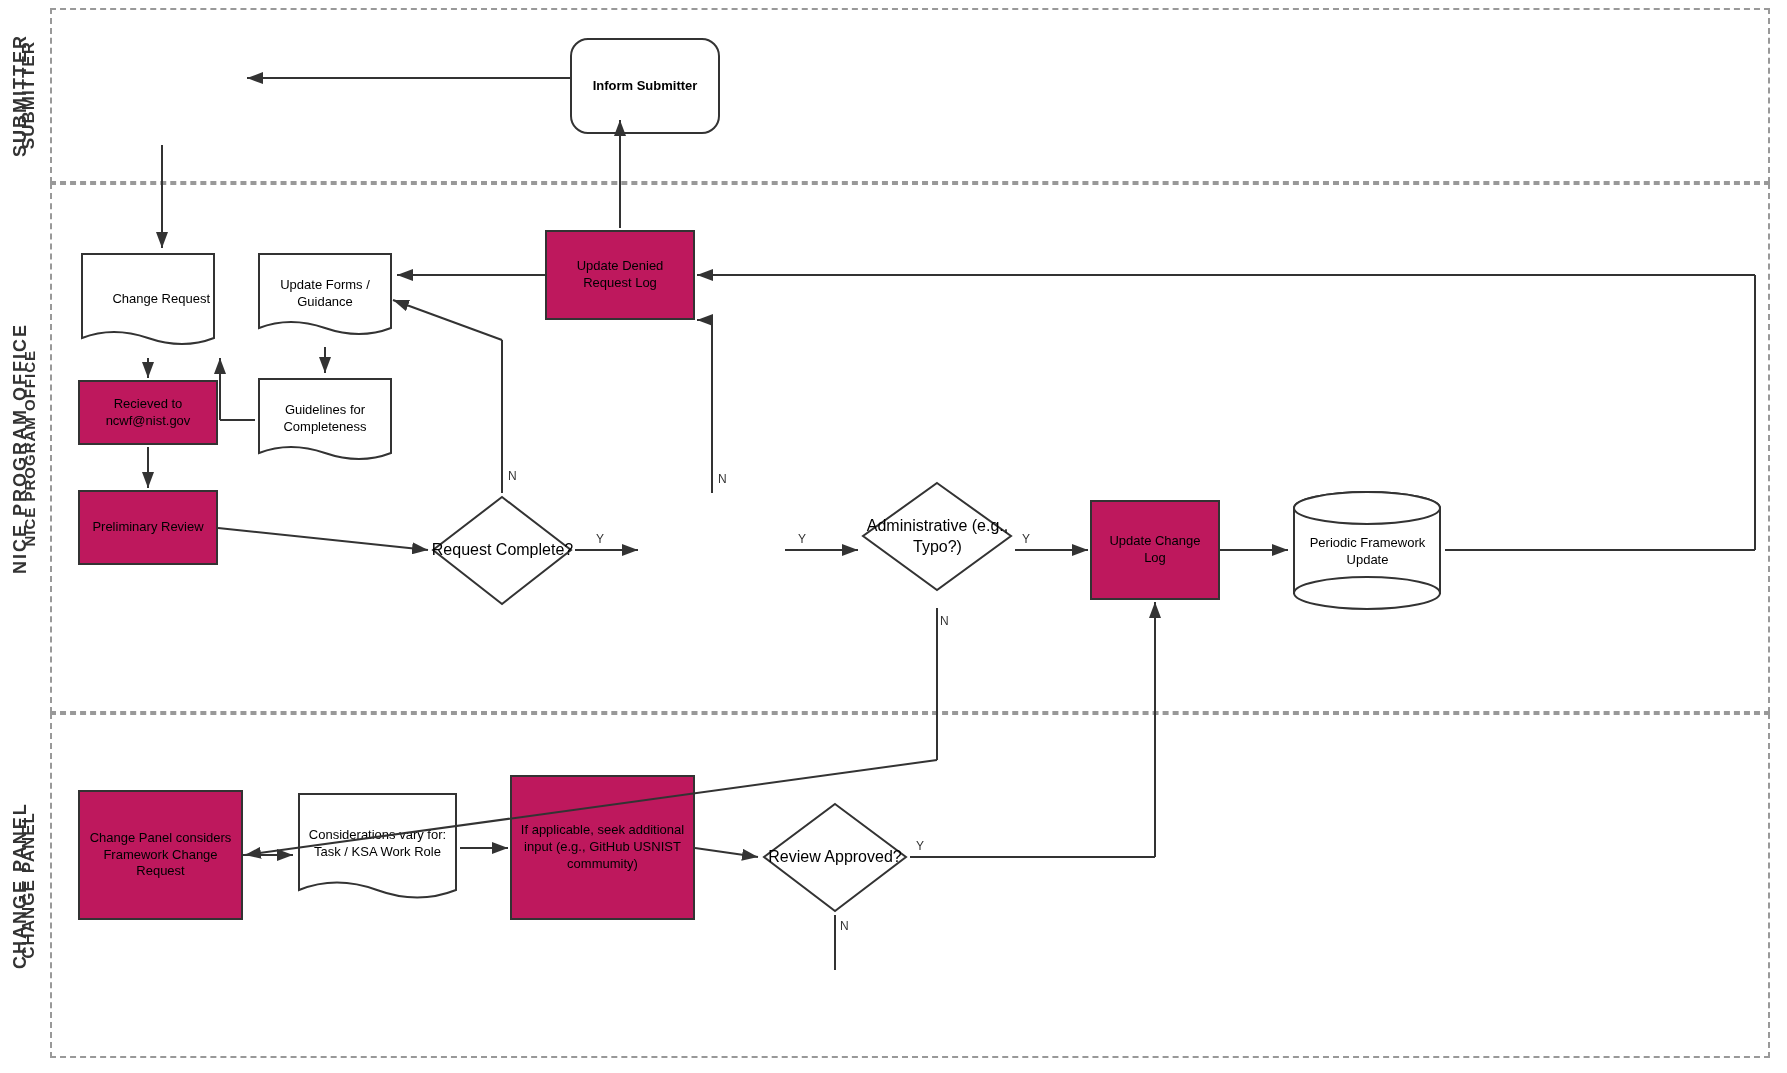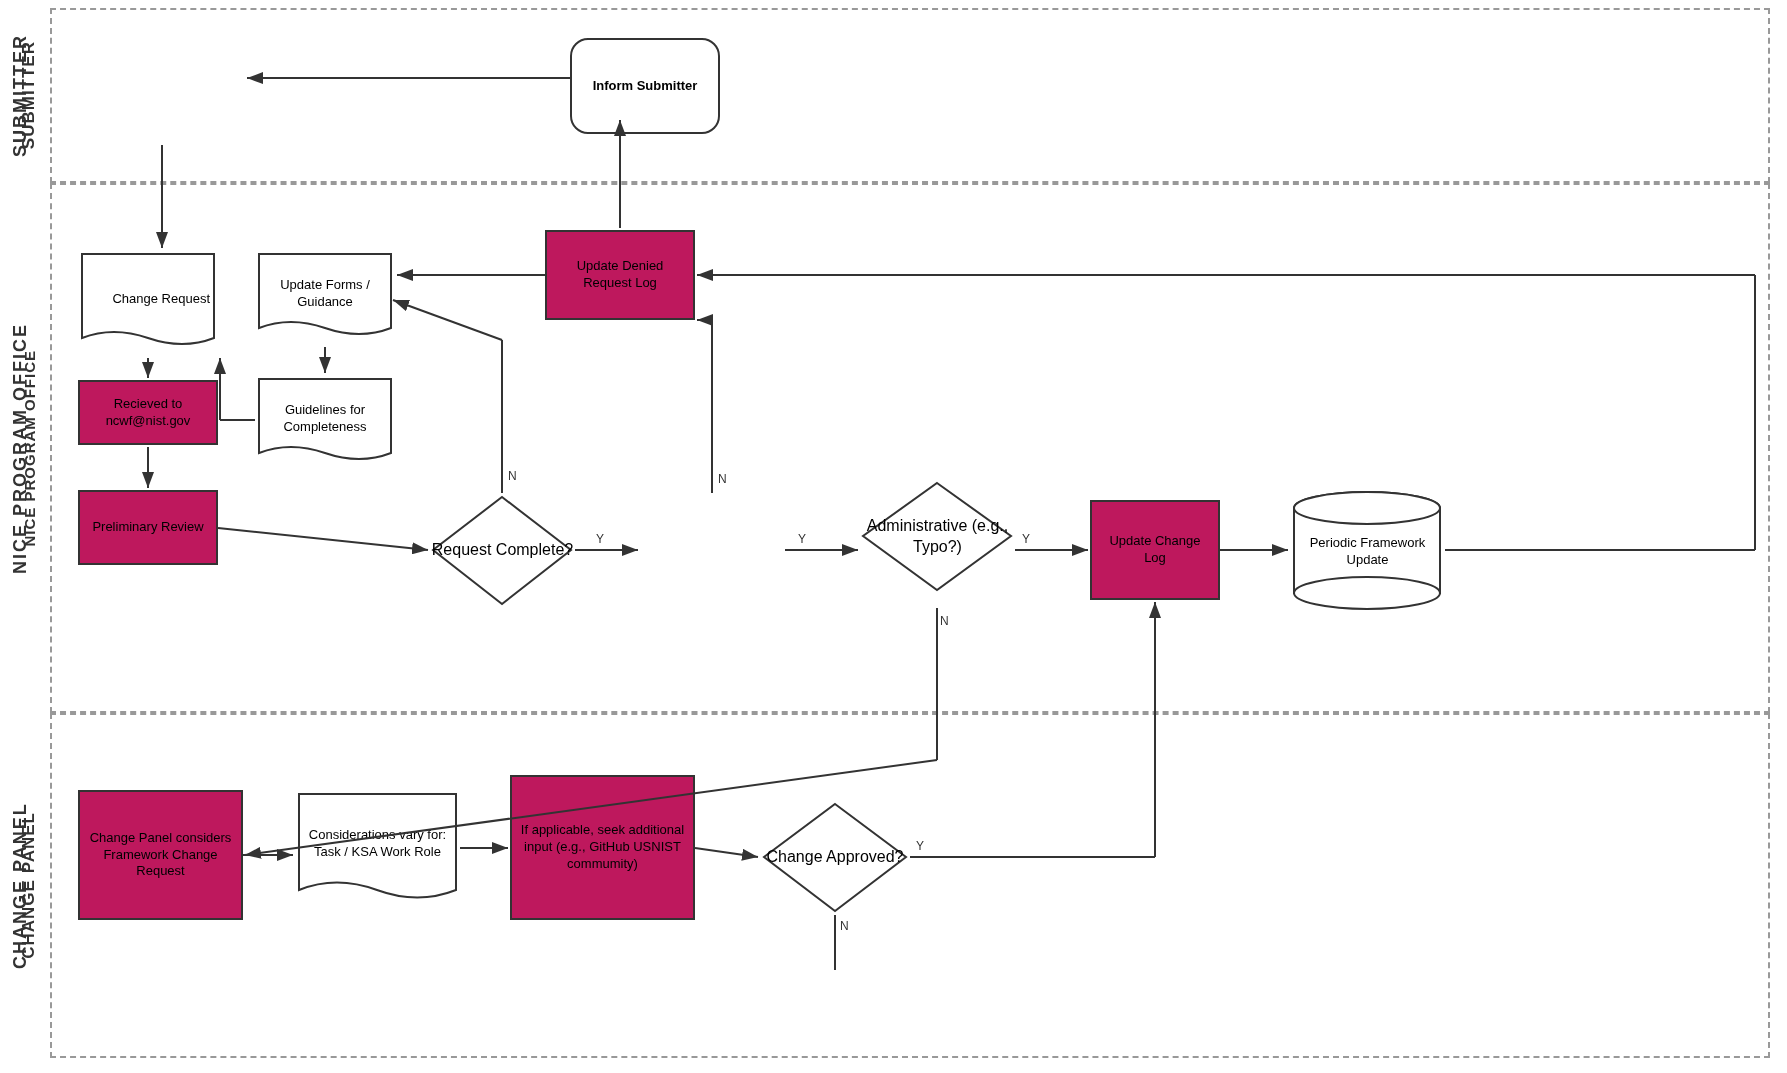--- a/index.html
+++ b/index.html
@@ -204,21 +204,21 @@
   </div>
 
   <div class="box" style="left:510px; top:775px; width:185px; height:145px;">
     <span>If applicable, seek additional input (e.g., GitHub USNIST commumity)</span>
   </div>
 
   <div class="diamond" style="left:760px; top:800px; width:150px; height:115px;">
     <svg viewBox="0 0 150 115" preserveAspectRatio="none">
       <polygon points="75,4 146,57 75,111 4,57" fill="white" stroke="#333" stroke-width="2"></polygon>
     </svg>
-    <div class="diamond-text"><span>Change Approved?</span></div>
+    <div class="diamond-text"><span>Review Approved?</span></div>
   </div>
 
   <svg class="arrows-svg">
     <defs>
       <marker id="arrowhead" markerWidth="8" markerHeight="6" refX="8" refY="3" orient="auto">
         <polygon points="0 0, 8 3, 0 6" fill="#333"></polygon>
       </marker>
     </defs>
 
     <line x1="162" y1="145" x2="162" y2="248" stroke="#333" stroke-width="2" marker-end="url(#arrowhead)"></line>

